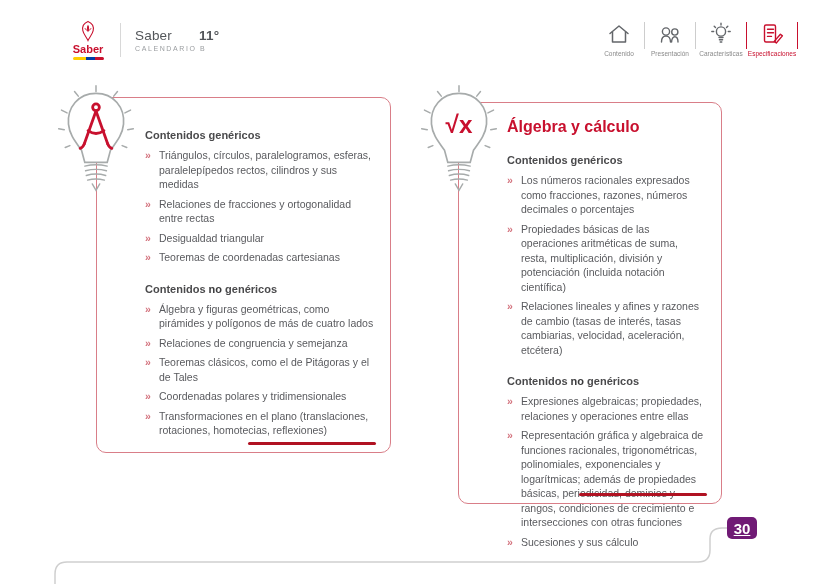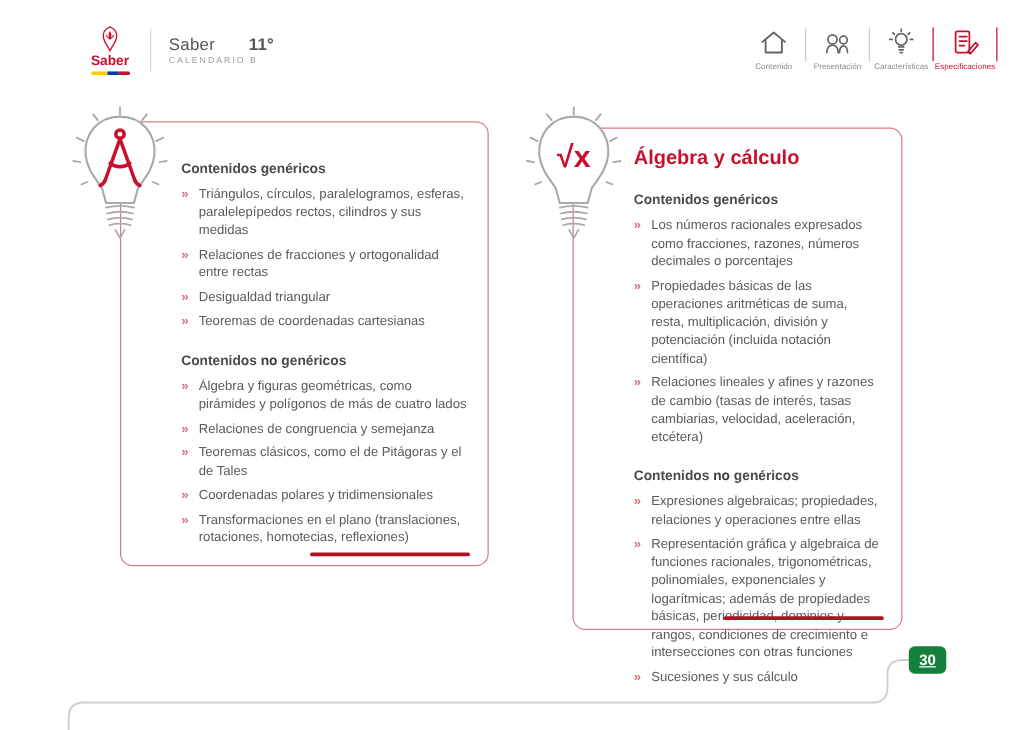--- a/index.html
+++ b/index.html
@@ -43,22 +43,22 @@
   ul.items li .marker { position:absolute; left:0; top:0; color:#D4737E; font-weight:bold; }
   .card-bar { position:absolute; right:14px; bottom:7px; width:128px; height:3px; background:#B01222; border-radius:2px; }
 
   
   .bulb { position:absolute; width:84px; height:112px; z-index:5; }
   .bulb-left  { left:54px;  top:84px; }
   .bulb-right { left:417px; top:84px; }
 
   
   .footer-line { position:absolute; left:0; top:500px; pointer-events:none; }
-  .page-badge { position:absolute; left:727px; top:517px; width:30px; height:22px; background:#15803d;
-                border-radius:5px; color:#fff; font-size:12px; font-weight:bold;
+  .page-badge { position:absolute; left:727px; top:517px; width:30px; height:22px; background:#701a75;
+                border-radius:5px; color:#fff; font-size:15px; font-weight:bold;
                 display:flex; align-items:center; justify-content:center;text-decoration:underline; }
 </style>
 </head>
 <body>
 
 <div class="page">
 
   <div class="header">
     <div class="brand">
       <div class="logo">

